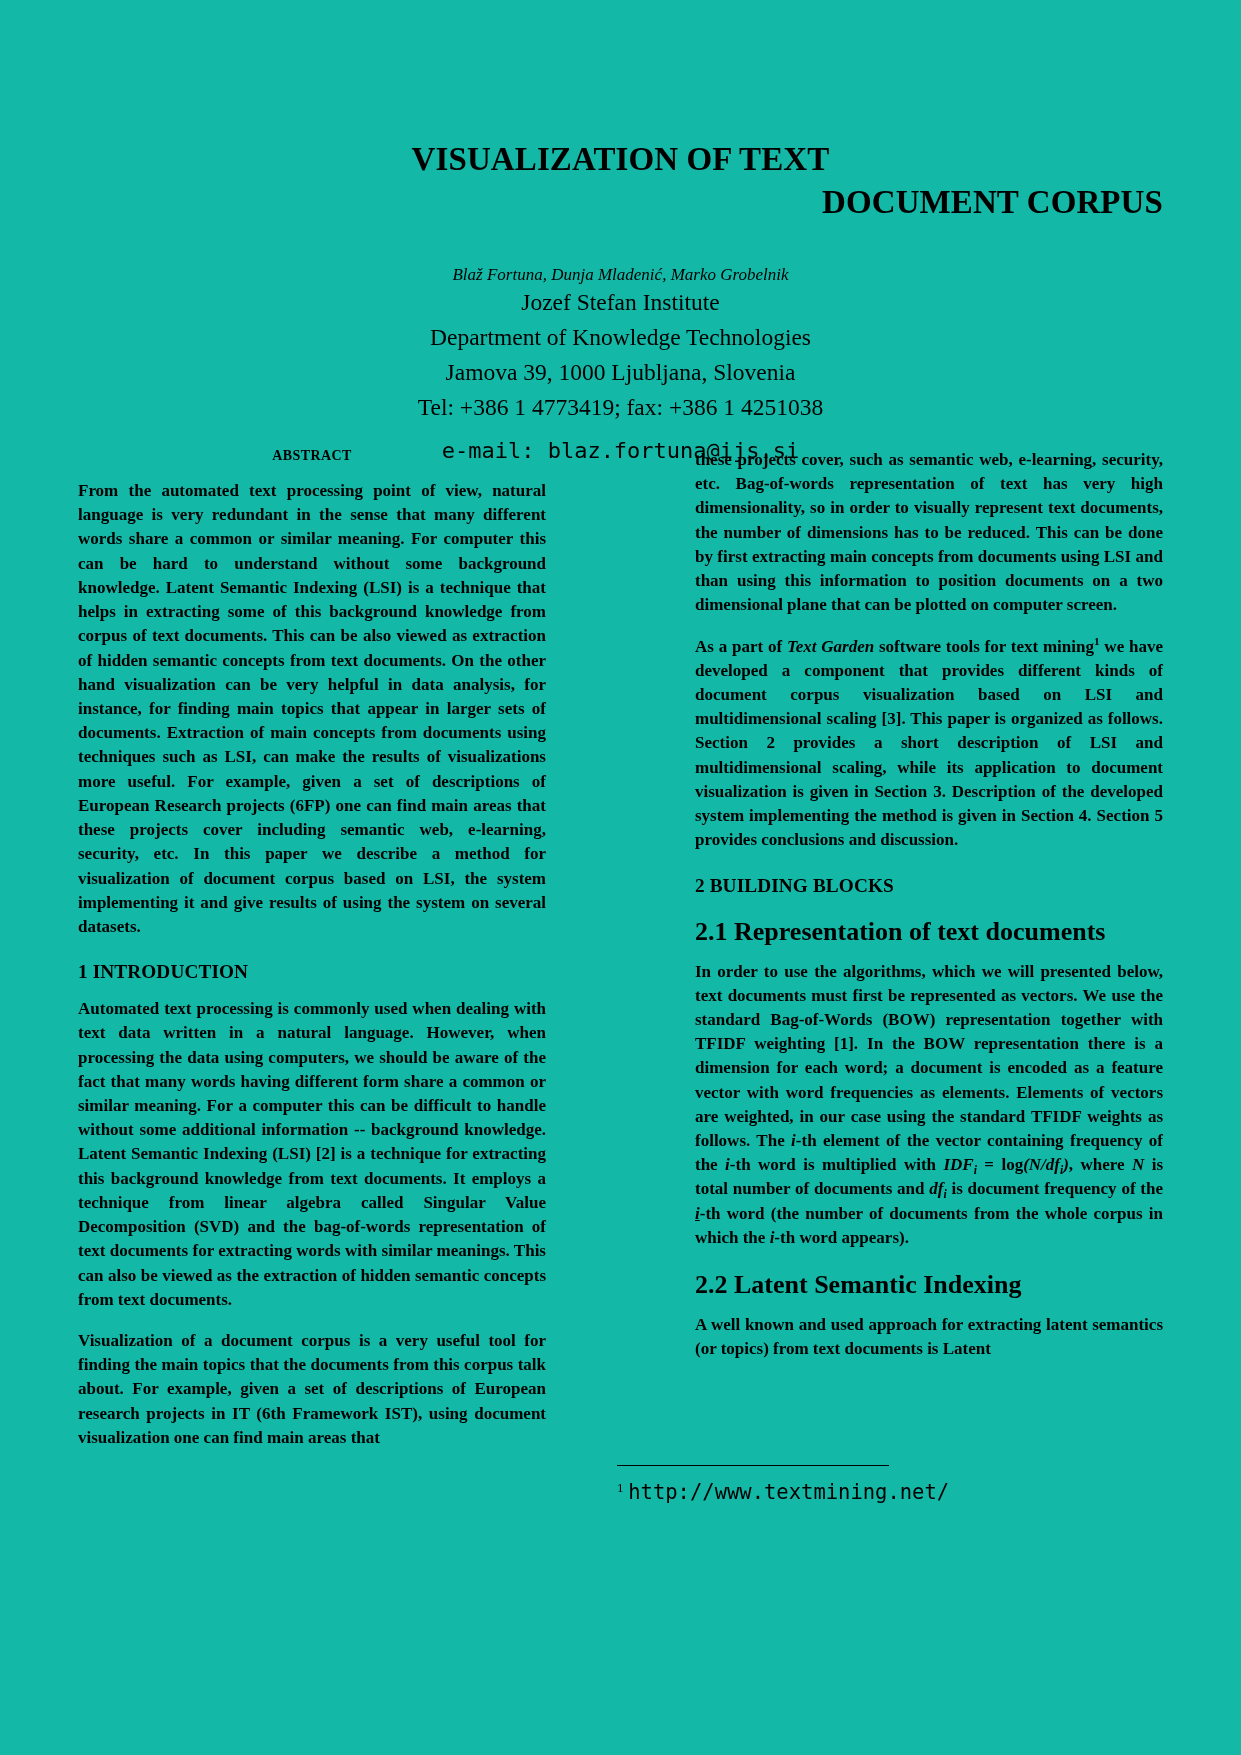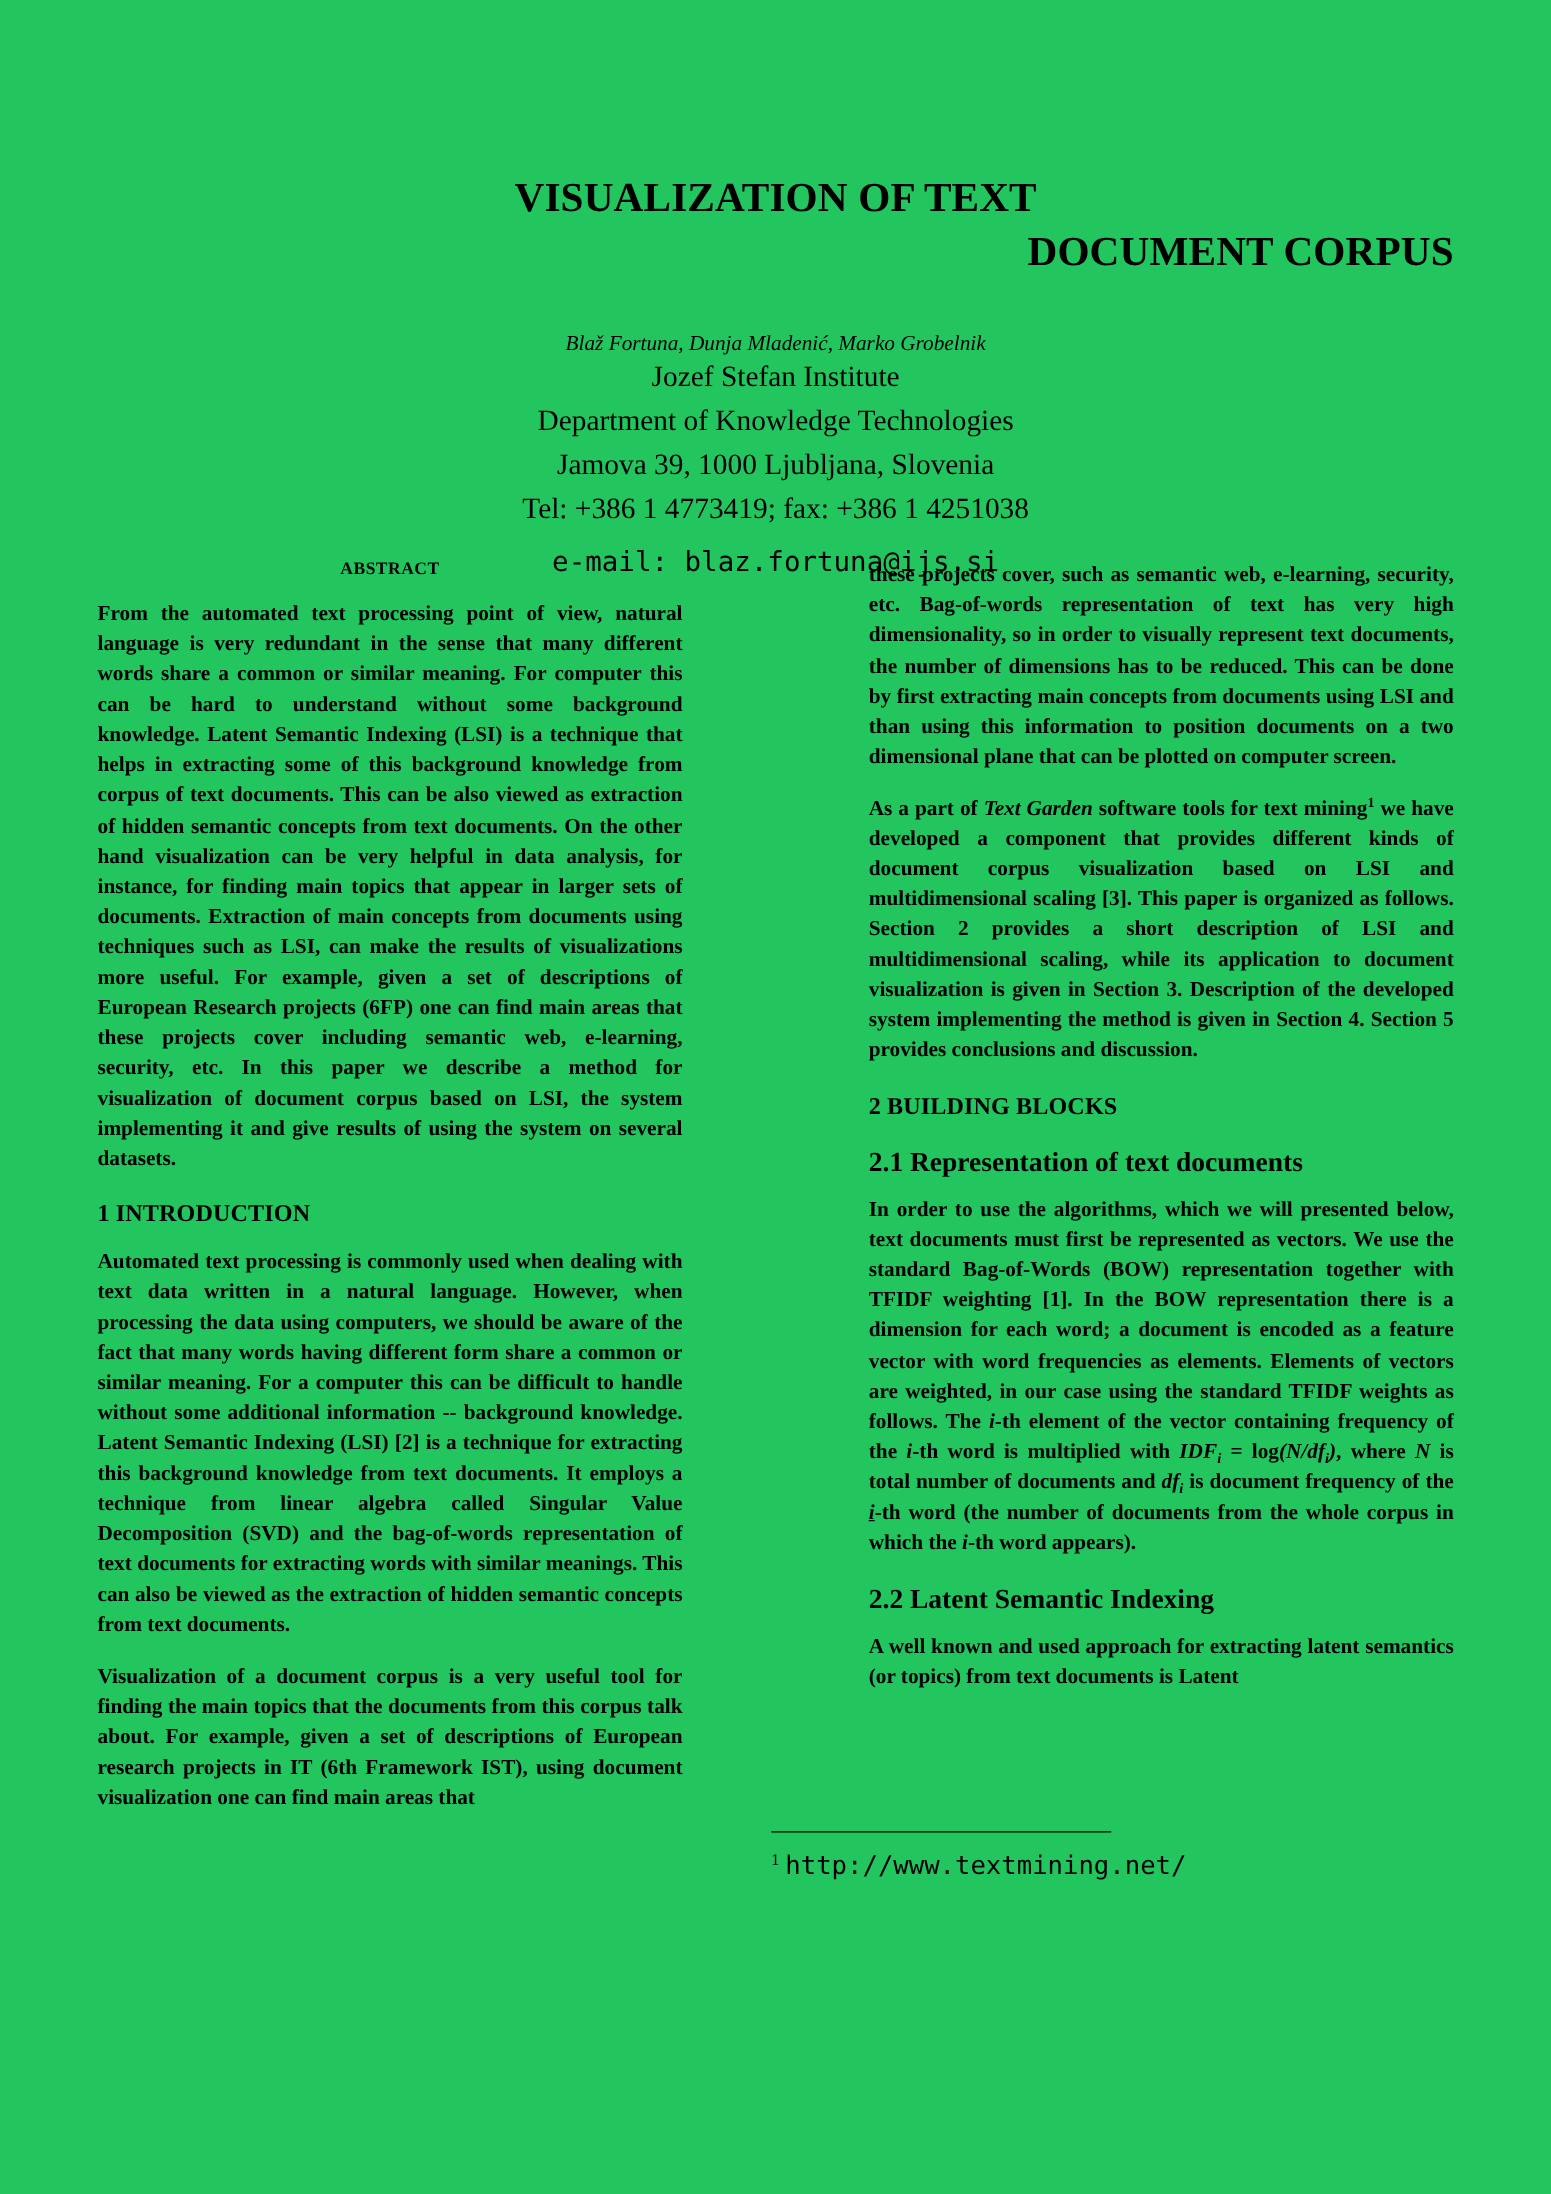--- a/index.html
+++ b/index.html
@@ -4,21 +4,21 @@
 <style>
   html, body {
     margin: 0;
     padding: 0;
     background: #ffffff;
   }
   .page {
     position: relative;
     width: 1241px;
     height: 1755px;
-    background: #22c55e;
+    background: #14b8a6;
     margin: 0 auto;
     box-sizing: border-box;
     padding: 0;
     font-family: "Liberation Serif", "DejaVu Serif", serif;
     color: #000000;
     overflow: hidden;
   }
 
   
   .titleblock {
@@ -90,21 +90,21 @@
     letter-spacing: 0.4px;
   }
   h2.sec {
     font-size: 19.3px;
     font-weight: bold;
     margin: 22px 0 14px 0;
     text-align: left;
     letter-spacing: 0.1px;
   }
   h3.subsec {
-    font-size: 22px;
+    font-size: 26px;
     font-weight: bold;
     margin: 20px 0 13px 0;
     text-align: left;
   }
   .it { font-style: italic; }
   sup.fn { font-size: 0.66em; vertical-align: super; line-height: 0; }
   sub.ix { font-size: 0.68em; vertical-align: sub; line-height: 0; font-style: italic; }
   .uline { text-decoration: underline; font-style: italic; }
 
   

